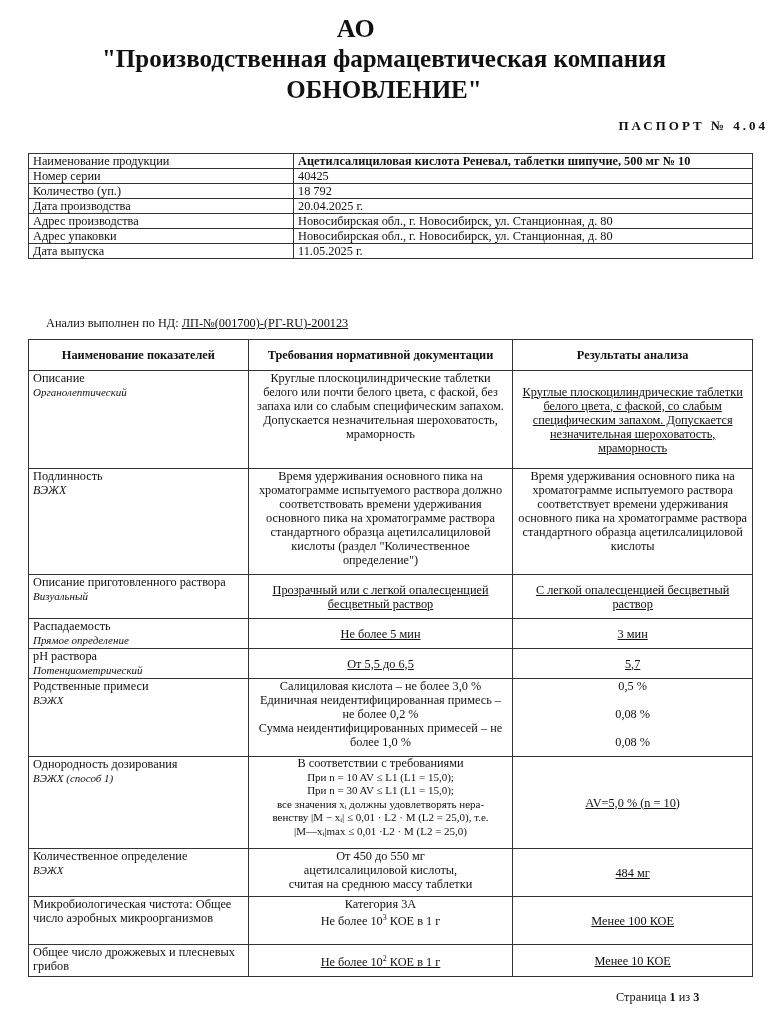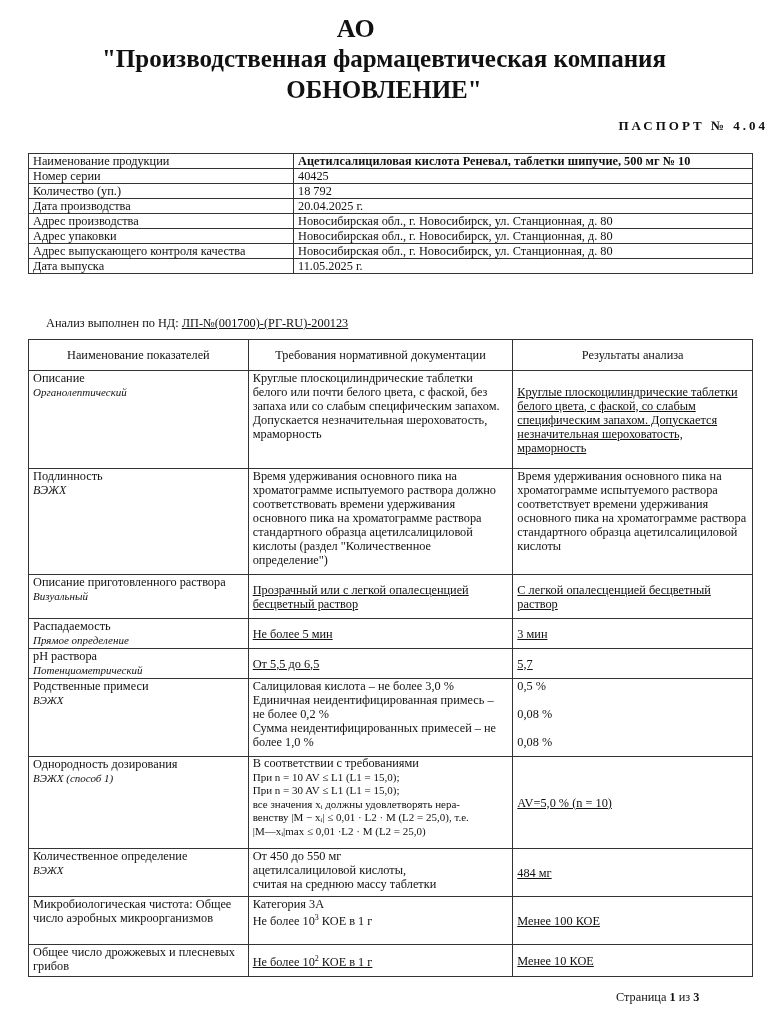--- a/index.html
+++ b/index.html
@@ -20,22 +20,22 @@
   .info-table td.v { }
   .info-table td.v.bold { font-weight: bold; margin-top: 16px; }
 
   .nd-line { position: absolute; top: 316px; left: 46px; font-size: 12.3px; }
   .nd-line .link { text-decoration: underline; }
 
   .main-table { top: 339px; left: 28px; width: 725px; }
   .main-table col.c1 { width: 220px; }
   .main-table col.c2 { width: 265px; }
   .main-table col.c3 { width: 240px; }
-  .main-table th { text-align: center; vertical-align: middle; }
-  .main-table td.c { }
+  .main-table th { text-align: center; vertical-align: middle; font-weight: bold; }
+  .main-table td.c { text-align: center; }
   .main-table td.mid { vertical-align: middle; text-decoration: underline; }
   .method { font-style: italic; font-size: 11px; display: block; }
   .small { font-size: 11px; line-height: 13.5px; }
 
   .footer { position: absolute; top: 990px; left: 616px; font-size: 12.3px; }
   .footer b { font-weight: bold; }
   sup { font-size: 8px; }
 </style>
 </head>
 <body>
@@ -62,24 +62,20 @@
   <tr>
     <td class="k">Дата производства</td>
     <td class="v">20.04.2025 г.</td>
   </tr>
   <tr>
     <td class="k">Адрес производства</td>
     <td class="v">Новосибирская обл., г. Новосибирск, ул. Станционная,  д. 80</td>
   </tr>
   <tr>
     <td class="k">Адрес упаковки</td>
-    <td class="v">Новосибирская обл., г. Новосибирск, ул. Станционная,  д. 80</td>
-  </tr>
-  <tr>
-    <td class="k">Адрес выпускающего контроля качества</td>
     <td class="v">Новосибирская обл., г. Новосибирск, ул. Станционная,  д. 80</td>
   </tr>
   <tr>
     <td class="k">Дата выпуска</td>
     <td class="v">11.05.2025 г.</td>
   </tr>
 </tbody>
   </table>
 
 <div class="nd-line">

